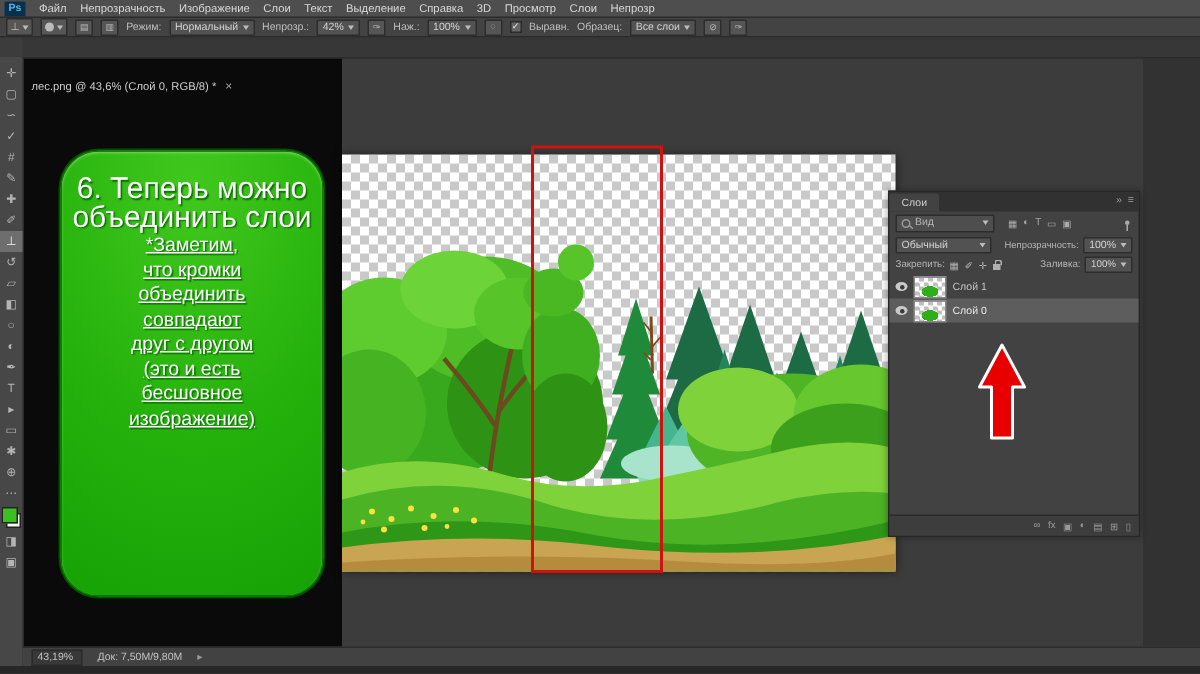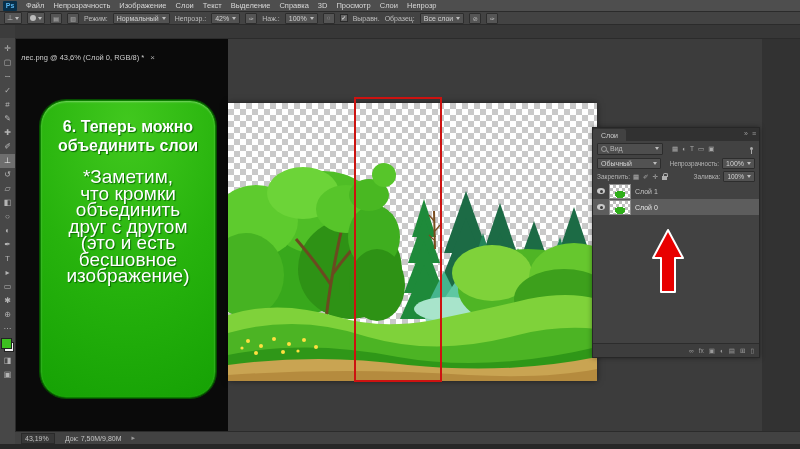--- a/index.html
+++ b/index.html
@@ -48,22 +48,22 @@
   
   .workspace{position:absolute;top:38px;left:15px;right:0;bottom:17px;background:#3c3c3c;}
   .right-shade{position:absolute;top:0;bottom:0;left:747px;right:0;background:#323232;}
   .black-panel{position:absolute;top:0;left:0;width:213px;bottom:0;background:#0a0a0a;}
   
   .bubble{position:absolute;left:25px;top:62px;width:174px;height:280px;border-radius:26px;
           background:radial-gradient(130% 115% at 50% 8%, #41c81e 0%, #27b30d 45%, #119d02 100%);
           border:1px solid #0c7e00;box-shadow:inset 0 1px 2px rgba(255,255,255,.35), 0 0 0 1px #064d00;
           display:flex;flex-direction:column;align-items:center;justify-content:flex-start;
           padding-top:16px;color:#fff;text-align:center;}
-  .bubble .head{font-size:16px;font-weight:bold;line-height:19px;text-shadow:1px 1px 1px #0a6b00;}
-  .bubble .body{margin-top:14px;font-size:19px;line-height:16.5px;text-shadow:1px 1px 1px #0a6b00;}
+  .bubble .head{font-size:20px;font-weight:normal;line-height:19px;text-shadow:1px 1px 1px #0a6b00;}
+  .bubble .body{font-size:13px;line-height:16.5px;text-shadow:1px 1px 1px #0a6b00;text-decoration:underline;}
   
   .canvas{position:absolute;left:213px;top:65px;width:369px;height:278px;
           background:
             repeating-conic-gradient(#c9c9c9 0% 25%, #ffffff 0% 50%) 0 0/12px 12px;
           box-shadow:0 0 6px rgba(0,0,0,.55);}
   .canvas svg{position:absolute;left:0;top:0;width:100%;height:100%;}
   .red-rect{position:absolute;left:339px;top:59px;width:84px;height:281px;
             border:2px solid #cd1210;z-index:15;}
   
   .layers-panel{position:absolute;left:577px;top:89px;width:166px;height:229px;background:#424242;
@@ -255,20 +255,21 @@
 
   <div class="bubble">
     <div class="head">
       <div>6. Теперь можно</div>
       <div>объединить слои</div>
     </div>
     <div class="body">
       <div>*Заметим,</div>
       <div>что кромки</div>
       <div>объединить</div>
+      <div>совпадают</div>
       <div>друг с другом</div>
       <div>(это и есть</div>
       <div>бесшовное</div>
       <div>изображение)</div>
     </div>
   </div>
 
   <div class="canvas">
     <svg viewBox="0 0 369 278">
 

